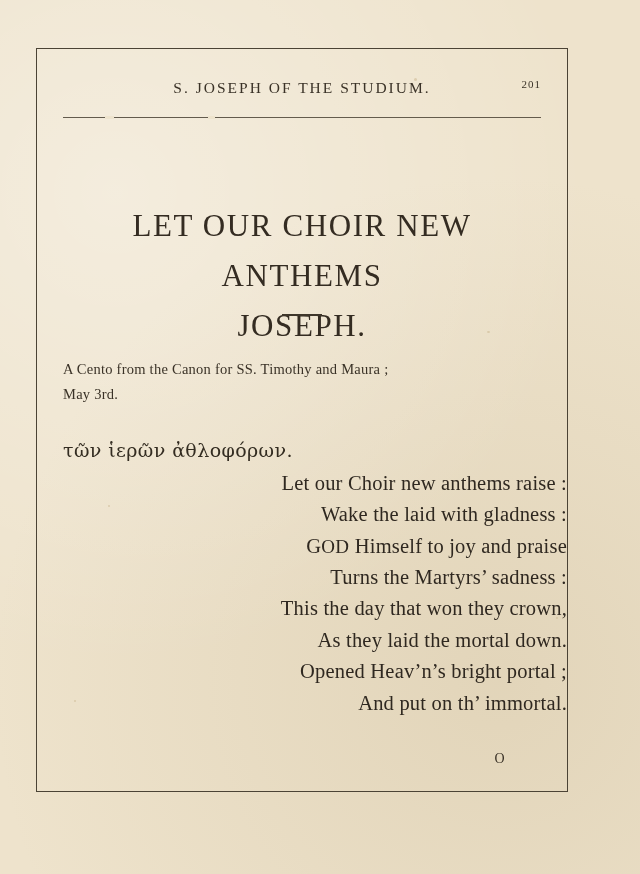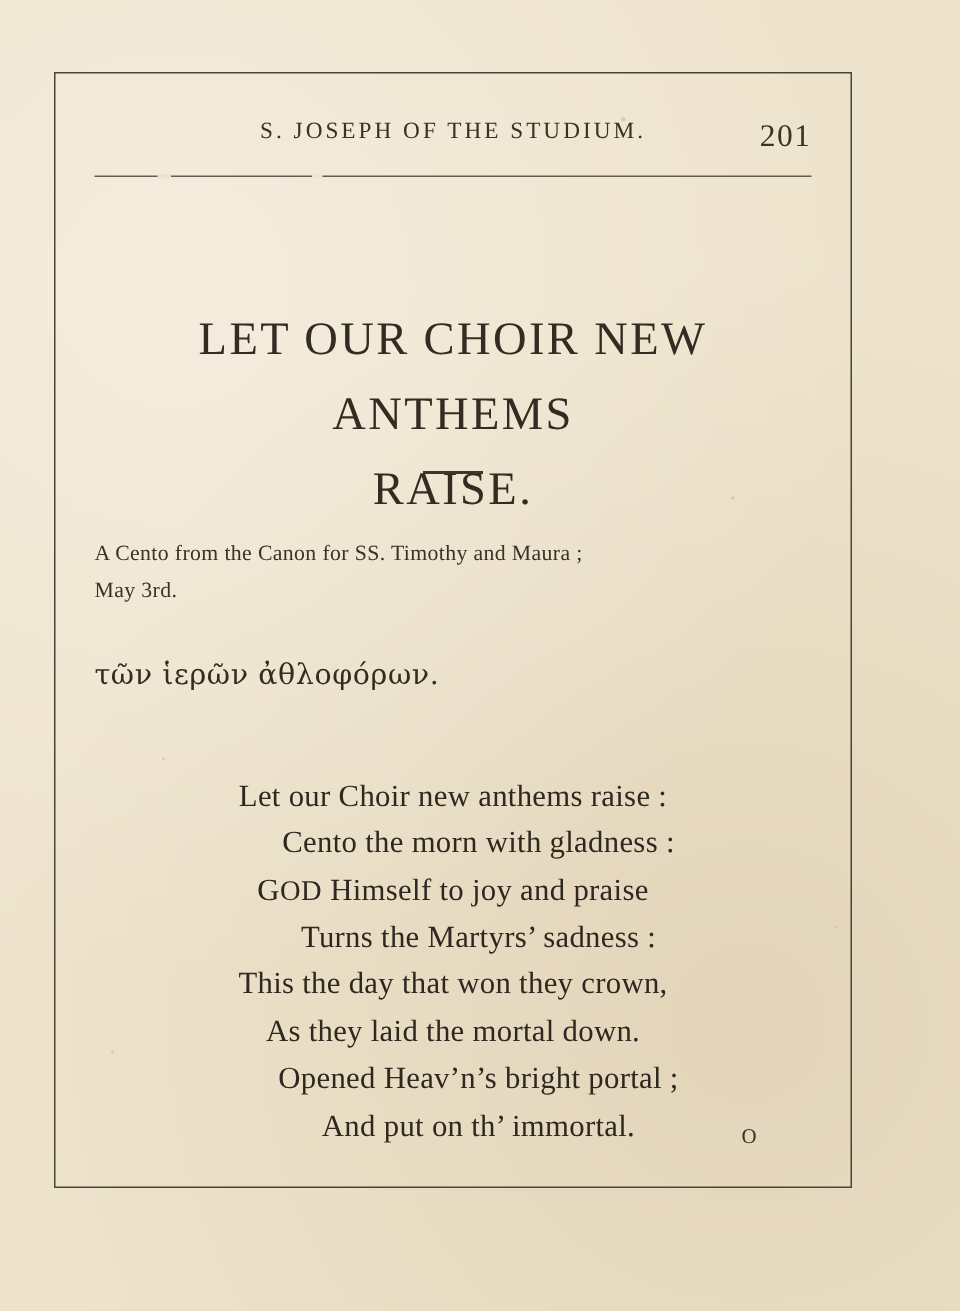--- a/index.html
+++ b/index.html
@@ -60,21 +60,21 @@
     font-size: 15.5px;
     letter-spacing: 2.0px;
     color: #3a3227;
     font-family: "Liberation Serif", serif;
     white-space: nowrap;
   }
   .page-number {
     position: absolute;
     right: 0;
     top: -1px;
-    font-size: 21px;
+    font-size: 11px;
     letter-spacing: 1px;
     color: #3a3227;
   }
   .head-rule {
     position: absolute;
     left: 26px;
     right: 26px;
     top: 68px;
     height: 1px;
     background: #4b4335;
@@ -128,22 +128,22 @@
     top: 390px;
     font-size: 19px;
     color: #332c21;
     font-family: "DejaVu Serif", serif;
     letter-spacing: 0.4px;
   }
   .verse {
     position: absolute;
     left: 0;
     right: 0;
-    top: 467px;
-    text-align: center;
+    top: 419px;
+    text-align: right;
     color: #2f2820;
     font-size: 20.5px;
     line-height: 1.53;
   }
   .verse .line {
     white-space: pre;
     letter-spacing: 0.2px;
   }
   .verse .indent {
     padding-left: 34px;
@@ -180,35 +180,35 @@
         <span class="page-number">201</span>
       </div>
 
       <div class="head-rule">
         <span class="gap1"></span>
         <span class="gap2"></span>
       </div>
 
       <div class="title">
         <div>LET OUR CHOIR NEW ANTHEMS</div>
-        <div>RAISE.</div>
+        <div>JOSEPH.</div>
       </div>
 
       <div class="divider"></div>
 
       <div class="cento">
         <div>A Cento from the Canon for SS. Timothy and Maura ;</div>
         <div>May 3rd.</div>
       </div>
 
       <div class="greek">τῶν ἱερῶν ἀθλοφόρων.</div>
 
       <div class="verse">
         <div class="line">Let our Choir new anthems raise :</div>
-        <div class="line indent">Cento the morn with gladness :</div>
+        <div class="line indent">Wake the laid with gladness :</div>
         <div class="line">G<span class="smallcaps">OD</span> Himself to joy and praise</div>
         <div class="line indent">Turns the Martyrs’ sadness :</div>
         <div class="line">This the day that won they crown,</div>
         <div class="line">As they laid the mortal down.</div>
         <div class="line indent">Opened Heav’n’s bright portal ;</div>
         <div class="line indent">And put on th’ immortal.</div>
       </div>
 
       <div class="signature">O</div>
 

